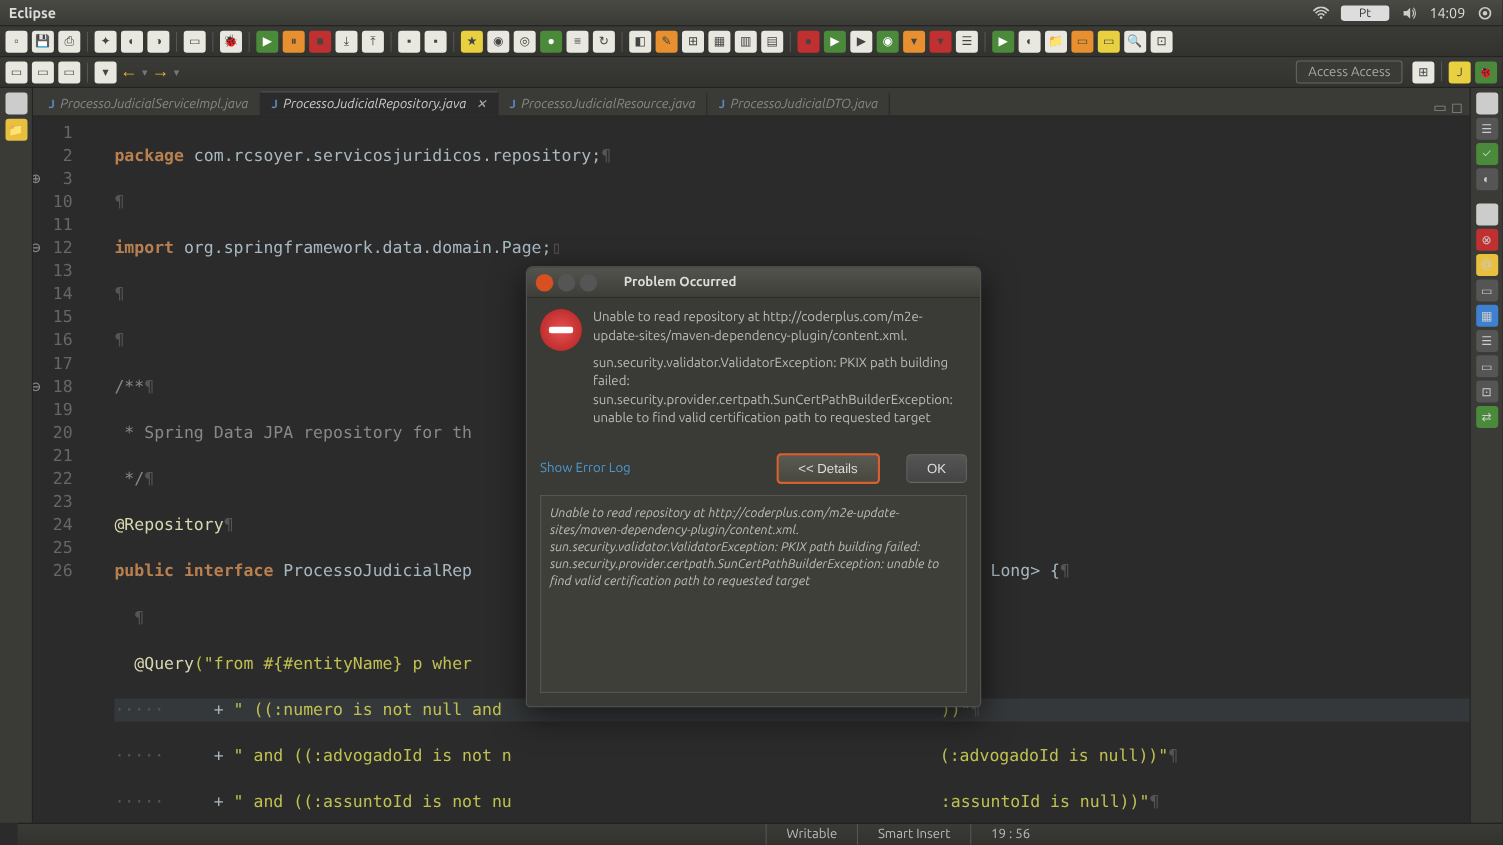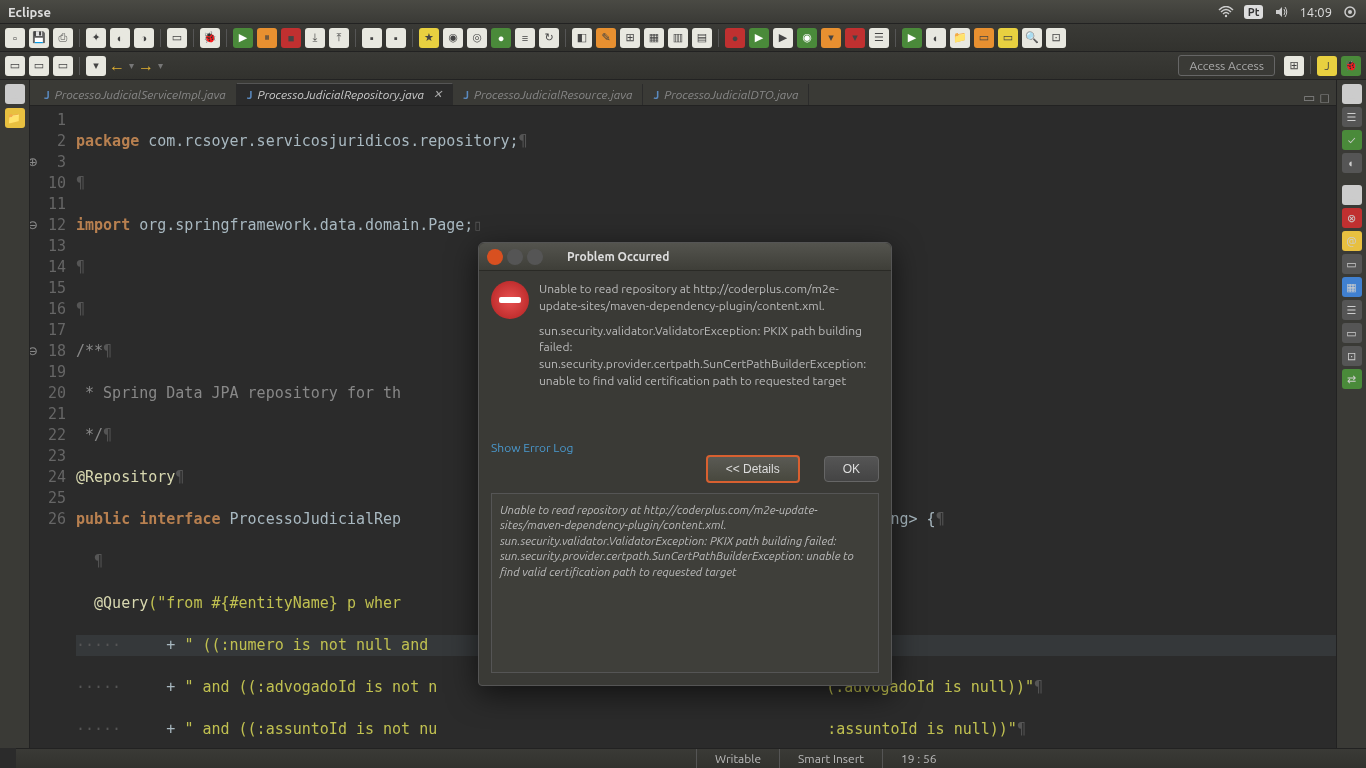--- a/index.html
+++ b/index.html
@@ -1,21 +1,21 @@
 <!DOCTYPE html>
 <html><head>
 <meta charset="utf-8">
 <style>
 * { margin: 0; padding: 0; box-sizing: border-box; }
 body { font-family: Ubuntu, "Segoe UI", sans-serif; background: #2b2b2b; width: 1366px; height: 768px; overflow: hidden; position: relative; color: #ccc; }
 .menubar { height: 24px; background: linear-gradient(#4a4a44, #3a3a36); display: flex; align-items: center; padding: 0 8px; font-size: 13px; color: #ddd; border-bottom: 1px solid #222; justify-content: center; }
 .menubar .title { flex: 1; font-weight: bold; }
 .menubar .tray { display: flex; align-items: center; gap: 10px; }
 .tray-icon { width: 16px; height: 16px; display: inline-flex; align-items: center; justify-content: center; }
-.kbd-box { background: #ddd; color: #333; border-radius: 3px; padding: 1px 4px; font-size: 11px; font-weight: bold; }
+.kbd-box { background: #ddd; color: #333; border-radius: 3px; padding: 1px 17px; font-size: 11px; font-weight: normal; }
 .toolbar { height: 28px; background: linear-gradient(#3a3a36, #32322e); display: flex; align-items: center; padding: 2px 4px; gap: 2px; border-bottom: 1px solid #222; flex-wrap: nowrap; overflow: hidden; }
 .toolbar2 { height: 28px; background: linear-gradient(#3a3a36, #32322e); display: flex; align-items: center; padding: 2px 4px; gap: 2px; border-bottom: 1px solid #222; }
 .tbtn { width: 20px; height: 20px; border-radius: 3px; background: #e8e8e0; display: inline-flex; align-items: center; justify-content: center; margin: 0 1px; font-size: 11px; color: #444; position: relative; cursor: pointer; }
 .tbtn.green { background: #4a8a3a; color: #fff; }
 .tbtn.orange { background: #e89030; }
 .tbtn.red { background: #c03030; }
 .tbtn.yellow { background: #e8d040; }
 .sep { width: 1px; height: 18px; background: #555; margin: 0 3px; }
 .nav-arrows { display: flex; align-items: center; gap: 4px; color: #e0b030; font-size: 16px; }
 .quick-access { margin-left: auto; border: 1px solid #666; border-radius: 3px; padding: 3px 10px; color: #aaa; font-size: 12px; background: #3a3a36; }
@@ -27,21 +27,21 @@
 .editor-area { flex: 1; display: flex; flex-direction: column; background: #2b2b2b; }
 .tabs { height: 26px; background: #3a3a36; display: flex; align-items: flex-end; padding-left: 4px; border-bottom: 1px solid #222; }
 .tab { display: flex; align-items: center; gap: 5px; padding: 4px 10px; font-size: 12px; font-style: italic; color: #888; border-right: 1px solid #2b2b2b; cursor: pointer; }
 .tab.active { background: #2b2b2b; color: #ccc; border-top: 1px solid #555; }
 .tab .j-icon { color: #5a8ac0; font-weight: bold; font-style: normal; font-size: 11px; }
 .tab .close { color: #aaa; font-size: 11px; margin-left: 4px; }
 .tab-controls { margin-left: auto; display: flex; gap: 4px; padding-right: 6px; color: #888; font-size: 13px; }
 .code { flex: 1; display: flex; font-family: "DejaVu Sans Mono", Consolas, monospace; font-size: 15px; line-height: 21px; overflow: hidden; }
 .linenos { width: 42px; text-align: right; color: #666; padding: 4px 6px 4px 0; user-select: none; background: #2b2b2b; }
 .linenos div { height: 21px; position: relative; }
-.code-body { flex: 1; padding: 4px 0 4px 4px; white-space: pre; color: #a8b8c0; position: relative; }
+.code-body { flex: 1; padding: 4px 0 4px 4px; white-space: pre; color: #a8b8c0; position: relative; margin-left: 28px; }
 .code-body .line { height: 21px; }
 .code-body .line.hl { background: #35383a; }
 .kw { color: #b88050; font-weight: bold; }
 .str { color: #c0c050; }
 .ann { color: #d8d8b0; }
 .com { color: #888; }
 .ws { color: #555; }
 .status-bar { position: absolute; bottom: 0; left: 16px; right: 0; height: 20px; background: linear-gradient(#3a3a36, #32322e); border-top: 1px solid #222; display: flex; align-items: center; font-size: 12px; color: #bbb; padding-left: 680px; }
 .status-bar .cell { border-left: 1px solid #555; padding: 0 18px; height: 100%; display: flex; align-items: center; }
 .dialog { position: absolute; left: 478px; top: 242px; width: 414px; background: #3a3a36; border: 1px solid #555; border-radius: 6px 6px 4px 4px; box-shadow: 0 8px 30px rgba(0,0,0,0.6); z-index: 100; color: #ccc; font-size: 12px; }
@@ -50,21 +50,21 @@
 .win-btn { width: 16px; height: 16px; border-radius: 50%; background: #555; display: inline-block; }
 .win-btn.close2 { background: #d85020; }
 .dialog-title-text { font-weight: bold; color: #ddd; }
 .dialog-body { padding: 10px 12px; display: flex; gap: 10px; }
 .err-icon { width: 38px; height: 38px; border-radius: 50%; background: radial-gradient(#e85050, #b02020); flex-shrink: 0; display: flex; align-items: center; justify-content: center; position: relative; }
 .err-icon::before { content: ""; width: 22px; height: 6px; background: #fff; border-radius: 2px; }
 .dialog-msg { flex: 1; line-height: 1.4; color: #bbb; }
 .dialog-msg p { margin-bottom: 8px; }
 .dialog-actions { display: flex; align-items: center; padding: 4px 12px 10px; gap: 24px; }
 .link { color: #4a9ad0; cursor: pointer; }
-.dlg-btn { padding: 5px 18px; background: linear-gradient(#555, #444); border: 1px solid #666; border-radius: 4px; color: #ddd; font-size: 12px; cursor: pointer; margin-top: 43px; }
+.dlg-btn { padding: 5px 18px; background: linear-gradient(#555, #444); border: 1px solid #666; border-radius: 4px; color: #ddd; font-size: 12px; cursor: pointer; }
 .dlg-btn.primary { border: 2px solid #d86030; background: linear-gradient(#5a5a54, #48483e); }
 .details-box { margin: 0 12px 12px; border: 1px solid #555; background: #3f3f3a; padding: 8px; font-size: 11.5px; font-style: italic; color: #bbb; height: 180px; overflow: hidden; line-height: 1.35; }
 </style>
 </head>
 <body>
 
 <div class="menubar">
   <span class="title">Eclipse</span>
   <div class="tray">
     <span class="tray-icon">

